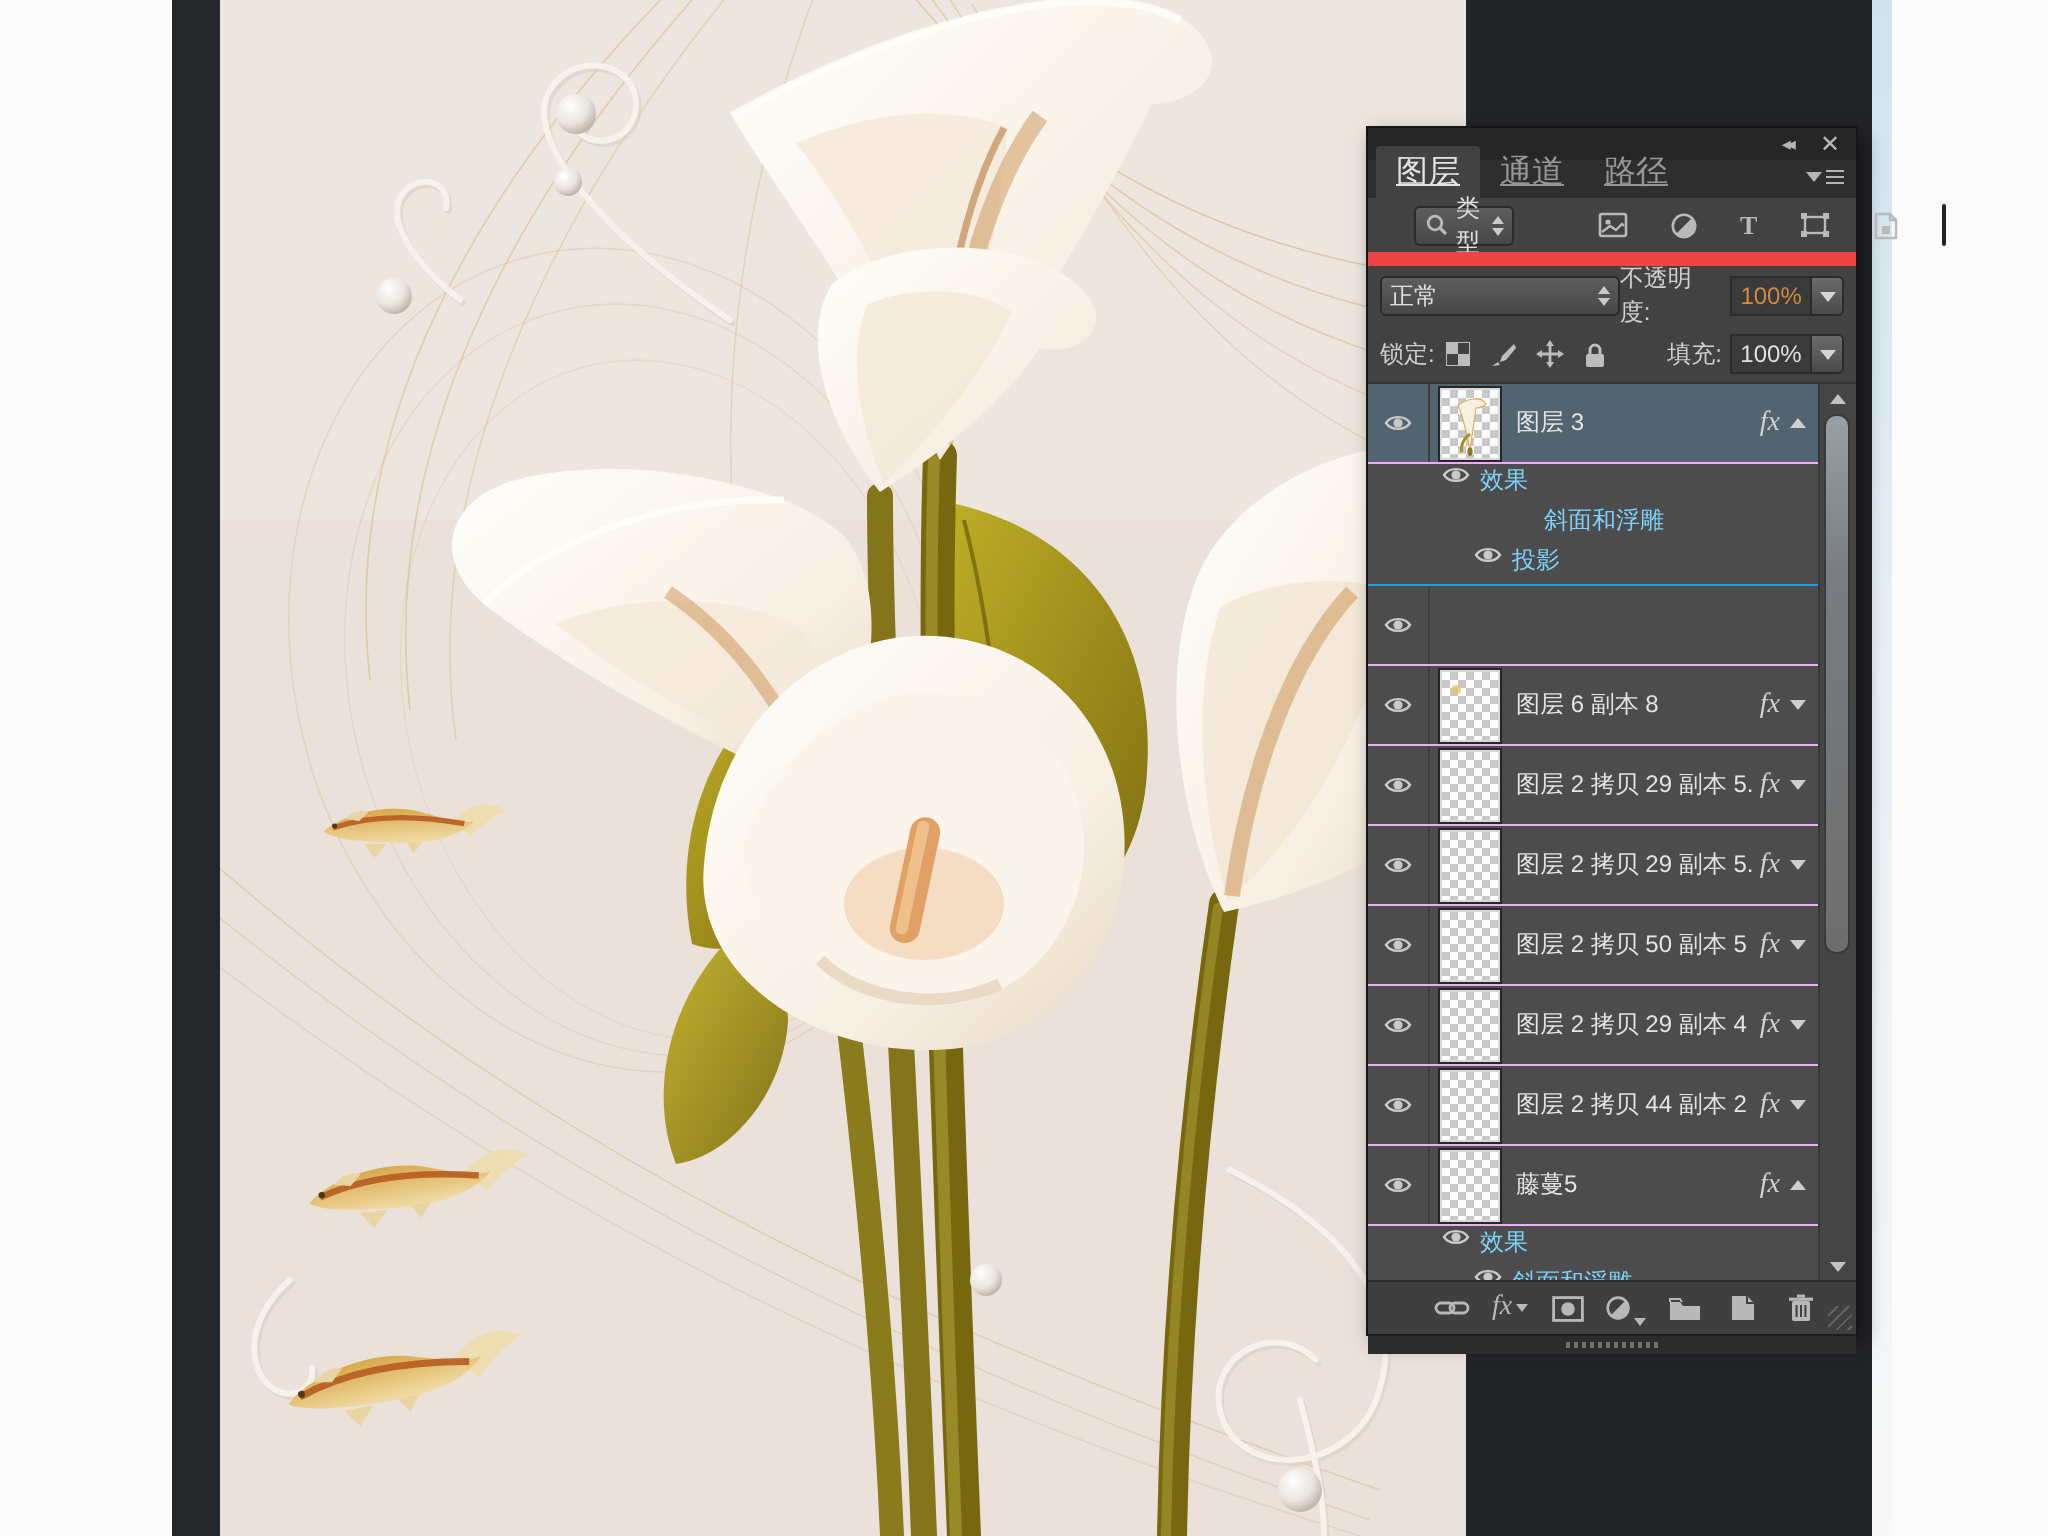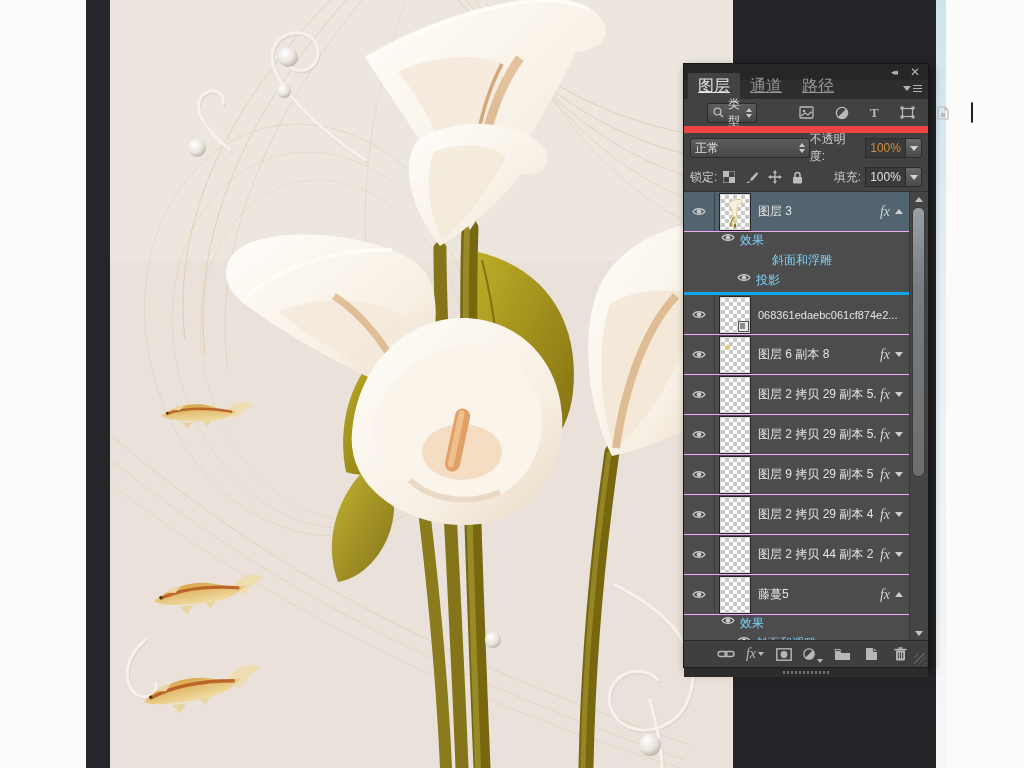--- a/index.html
+++ b/index.html
@@ -72,21 +72,21 @@
   .lname.small{font-size:11px;}
   .fxbadge{font-family:"Liberation Serif","DejaVu Serif",serif;font-style:italic;font-size:14px;color:#d2d2d2;margin:0 5px 0 4px;}
   .coll{width:0;height:0;margin-right:5px;}
   .coll.up{border-left:4.5px solid transparent;border-right:4.5px solid transparent;border-bottom:5px solid #cfcfcf;}
   .coll.down{border-left:4.5px solid transparent;border-right:4.5px solid transparent;border-top:5px solid #cfcfcf;}
   .fx-row{height:20px;display:flex;background:#4c4c4c;color:#7dd3fc;}
   .fx-row .feye{width:16px;display:flex;justify-content:center;margin-right:4px;}
   .fx-row.i1{padding-left:36px;}
   .fx-row.i2{padding-left:52px;}
   .fx-row.noeye{padding-left:88px;}
-  .fx-row.last{border-bottom:3px solid #0ea5e9;}
+  .fx-row.last{border-bottom:1px solid #0ea5e9;}
 
   
   #list-scrollbar{position:absolute;right:0;top:0;bottom:0;width:18px;background:#454545;border-left:1px solid #373737;}
   .sb-arrow{position:absolute;left:0;width:18px;height:14px;display:flex;align-items:center;justify-content:center;}
   .sb-arrow.top{top:0;}
   .sb-arrow.bot{bottom:0;}
   .sb-arrow i{width:0;height:0;border-left:4px solid transparent;border-right:4px solid transparent;display:block;}
   .sb-arrow.top i{border-bottom:5px solid #c2c2c2;}
   .sb-arrow.bot i{border-top:5px solid #c2c2c2;}
   #sb-thumb{position:absolute;left:2px;top:15px;width:13px;height:270px;border-radius:6px;
@@ -414,26 +414,20 @@
           </span>
           <span>投影</span>
         </div>
         <div class="layer-row">
           <div class="eye-cell">
             <svg width="14" height="11" viewBox="0 0 14 11">
               <path d="M1,5.5 C3.6,1.6 10.4,1.6 13,5.5 C10.4,9.4 3.6,9.4 1,5.5 Z" fill="none" stroke="#c9c9c9" stroke-width="1.2"></path>
               <circle cx="7" cy="5.5" r="2.3" fill="#c9c9c9"></circle>
             </svg>
           </div>
-          <div class="row-main">
-            <div class="thumb">
-              <span class="so-badge"></span>
-            </div>
-            <span class="lname small">068361edaebc061cf874e2...</span>
-          </div>
         </div>
         <div class="layer-row">
           <div class="eye-cell">
             <svg width="14" height="11" viewBox="0 0 14 11">
               <path d="M1,5.5 C3.6,1.6 10.4,1.6 13,5.5 C10.4,9.4 3.6,9.4 1,5.5 Z" fill="none" stroke="#c9c9c9" stroke-width="1.2"></path>
               <circle cx="7" cy="5.5" r="2.3" fill="#c9c9c9"></circle>
             </svg>
           </div>
           <div class="row-main">
             <div class="thumb">
@@ -476,21 +470,21 @@
         </div>
         <div class="layer-row">
           <div class="eye-cell">
             <svg width="14" height="11" viewBox="0 0 14 11">
               <path d="M1,5.5 C3.6,1.6 10.4,1.6 13,5.5 C10.4,9.4 3.6,9.4 1,5.5 Z" fill="none" stroke="#c9c9c9" stroke-width="1.2"></path>
               <circle cx="7" cy="5.5" r="2.3" fill="#c9c9c9"></circle>
             </svg>
           </div>
           <div class="row-main">
             <div class="thumb"></div>
-            <span class="lname">图层 9 拷贝 29 副本 5</span>
+            <span class="lname">图层 2 拷贝 50 副本 5</span>
             <span class="fxbadge">fx</span>
             <span class="coll down"></span>
           </div>
         </div>
         <div class="layer-row">
           <div class="eye-cell">
             <svg width="14" height="11" viewBox="0 0 14 11">
               <path d="M1,5.5 C3.6,1.6 10.4,1.6 13,5.5 C10.4,9.4 3.6,9.4 1,5.5 Z" fill="none" stroke="#c9c9c9" stroke-width="1.2"></path>
               <circle cx="7" cy="5.5" r="2.3" fill="#c9c9c9"></circle>
             </svg>

